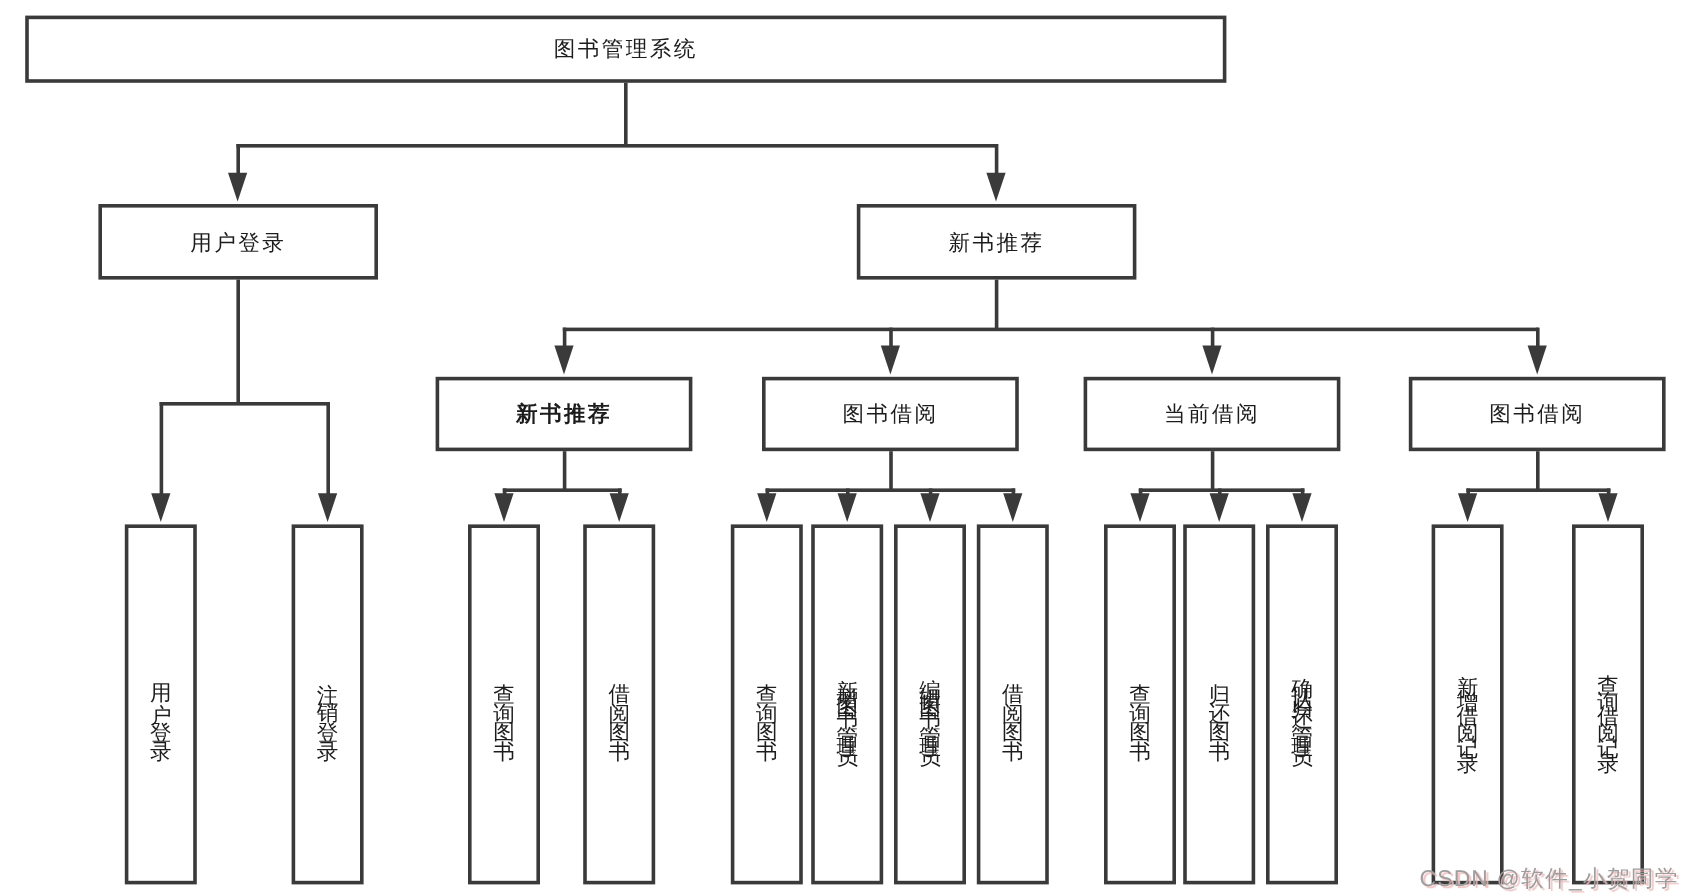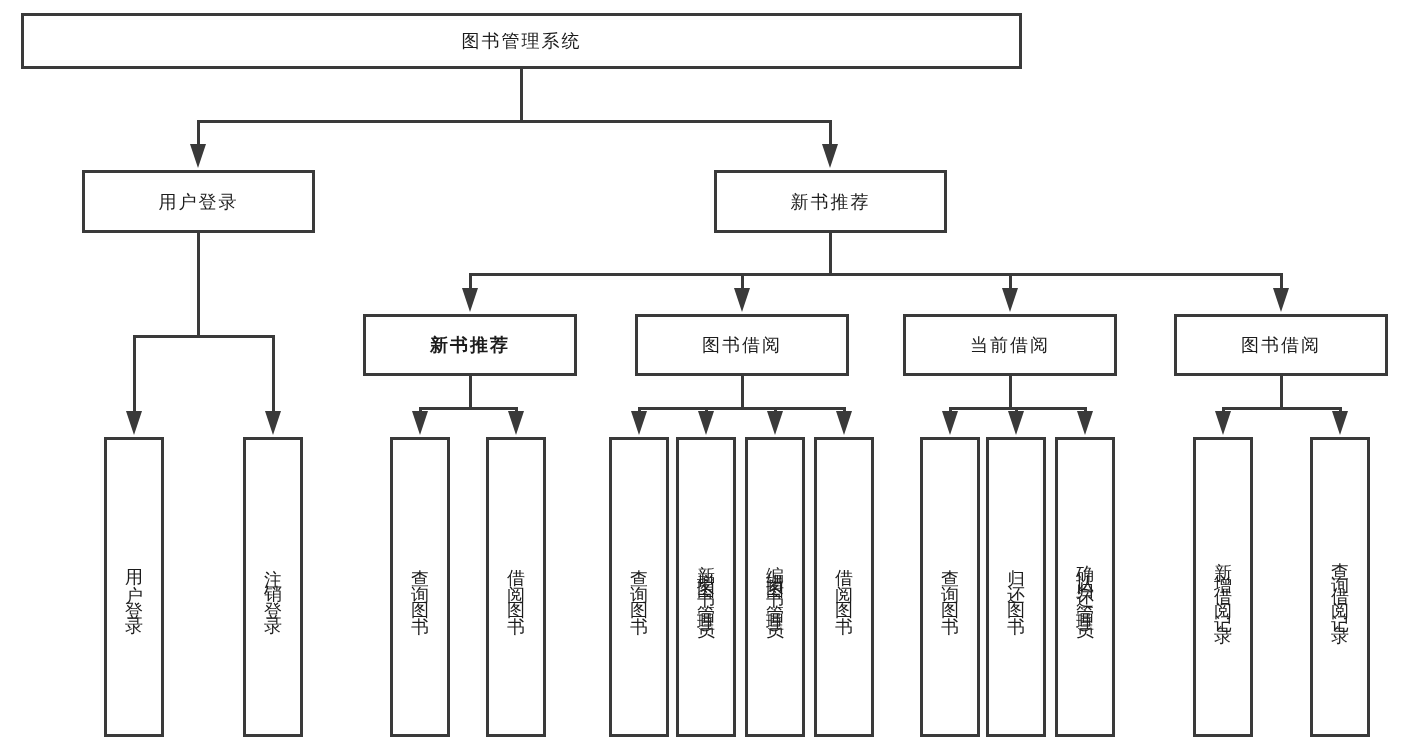--- a/index.html
+++ b/index.html
@@ -181,14 +181,15 @@
   <div class="box leaf" style="left:1055px;">
     <span class="vlabel" style="letter-spacing: 8px;">确认归还（管理员）</span>
   </div>
   <div class="box leaf" style="left:1193px;">
     <span class="vlabel" style="letter-spacing: 13px;">新增借阅记录</span>
   </div>
   <div class="box leaf" style="left:1310px;">
     <span class="vlabel" style="letter-spacing: 13px;">查询借阅记录</span>
   </div>
 
+  <div class="watermark">CSDN @软件_小贺同学</div>
 
 </div>
 
 </body></html>

